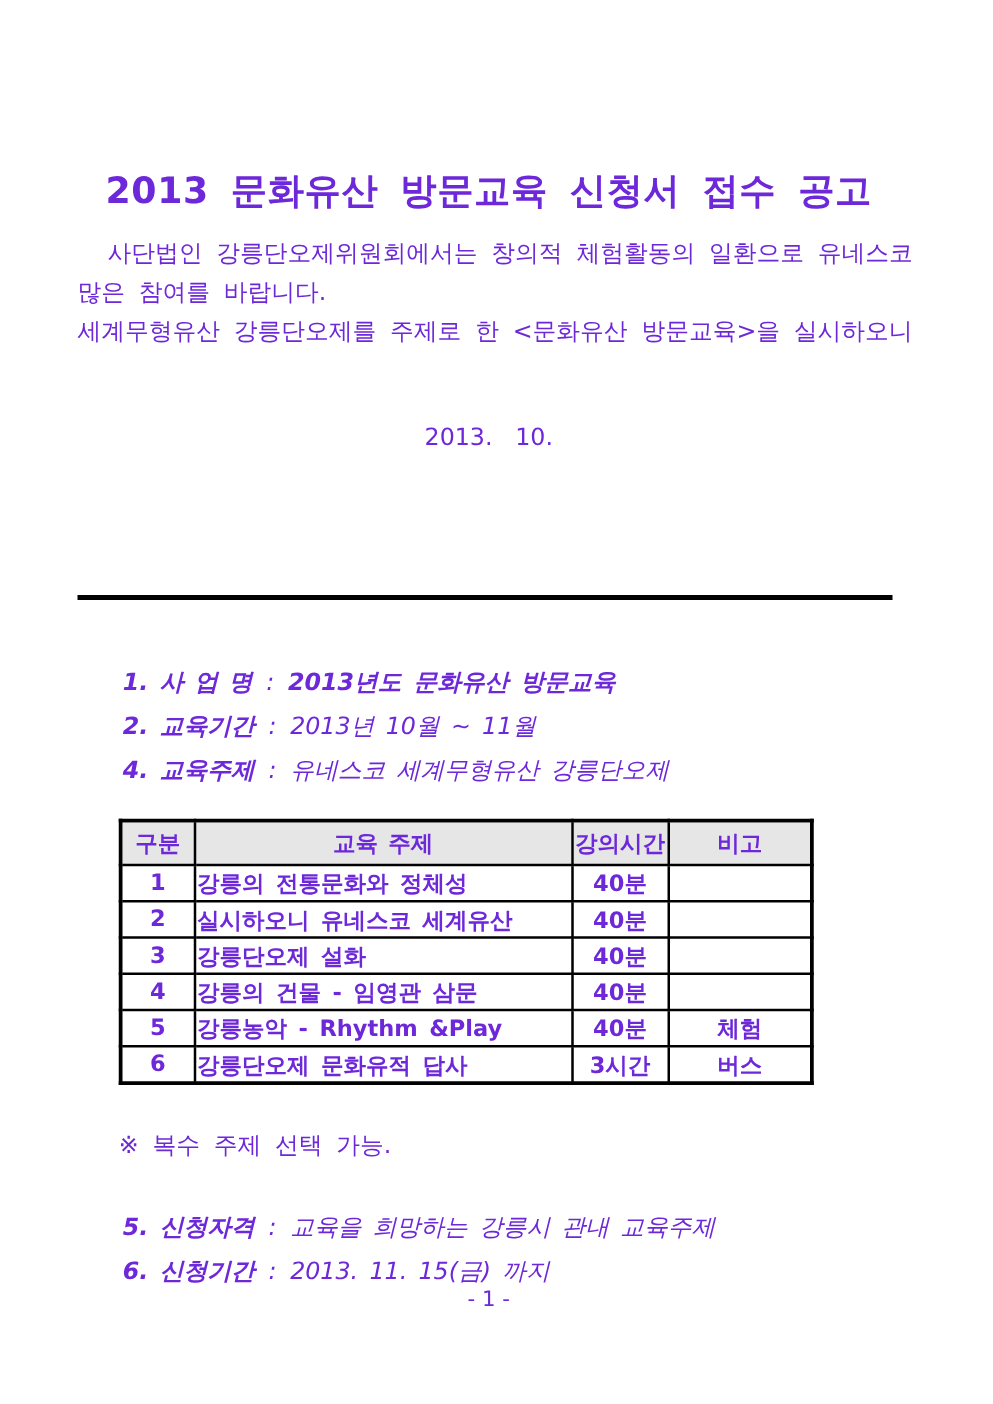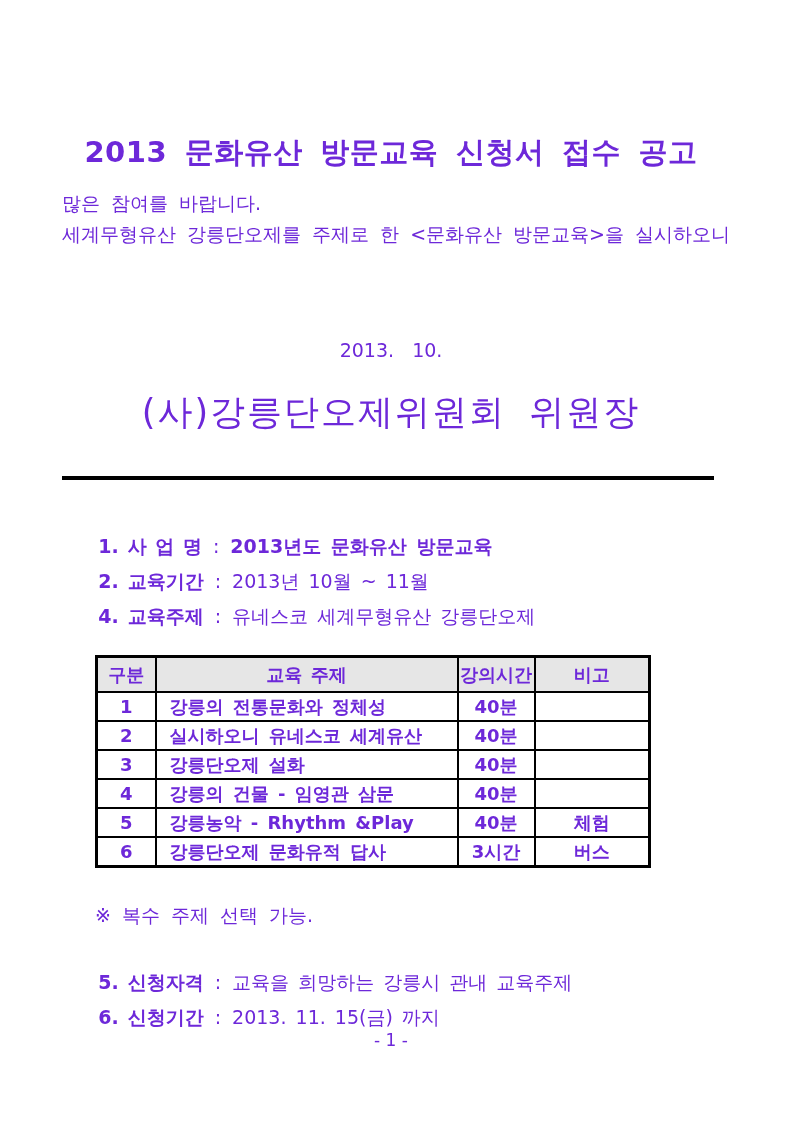--- a/index.html
+++ b/index.html
@@ -36,67 +36,67 @@
   }
 
   .rule {
     position:absolute; top:476px; left:62px;
     width:652px; height:4px; background:#000000;
   }
 
   .list { position:absolute; left:62px; font-size:19px; }
   .list-top { top:513px; }
   .list-bottom { top:949px; }
-  .list .item { height:35px; line-height:22px; white-space:pre; }
+  .list .item { height:35px; line-height:22px; white-space:pre;font-style:italic; }
   .list .num { font-weight:bold; margin-right:9px; }
   .list .label { font-weight:bold; margin-right:11px; word-spacing:2px; }
   .list .colon { margin-right:11px; }
   .list .value { word-spacing:3px; }
   .list .value.bold { font-weight:bold; }
 
   .table-wrap { position:absolute; top:655px; left:95px; width:553px; }
   table.edu-table {
     border-collapse:collapse; width:100%; table-layout:fixed;
     border:3px solid #000000;
   }
   .edu-table th, .edu-table td {
     border:2px solid #000000;
     font-size:18px; font-weight:bold;
     text-align:center; padding:0;
     overflow:hidden; white-space:pre;
   }
   .edu-table th { height:33px; background:#e6e6e6; word-spacing:2px; }
   .edu-table td { height:27px; }
-  .edu-table td.topic { text-align:left; padding-left:13px; word-spacing:3px; }
+  .edu-table td.topic { text-align:left; padding-left:1px; word-spacing:3px; }
 
   .note {
     position:absolute; top:903px; left:95px;
     font-size:19px; word-spacing:5px; white-space:pre;
   }
 
   .footer-page {
     position:absolute; top:1030px; left:0; width:100%;
     text-align:center; font-size:17px; white-space:pre;
   }
 </style>
 </head>
 <body>
 
 <div class="page">
 
   <div class="doc-title">2013 문화유산 방문교육 신청서 접수 공고</div>
 
   <div class="intro">
+    <div class="line indent">사단법인 강릉단오제위원회에서는 창의적 체험활동의 일환으로 유네스코</div>
     <div class="line">많은 참여를 바랍니다.</div>
     <div class="line">세계무형유산 강릉단오제를 주제로 한 &lt;문화유산 방문교육&gt;을 실시하오니</div>
   </div>
 
   <div class="date-line">2013.   10.</div>
 
-  <div class="org-line">(사)강릉단오제위원회 위원장</div>
 
   <div class="rule"></div>
 
   <div class="list list-top">
     <div class="item">
       <span class="num">1.</span><span class="label">사 업 명</span><span class="colon">:</span><span class="value bold">2013년도 문화유산 방문교육</span>
     </div>
     <div class="item">
       <span class="num">2.</span><span class="label">교육기간</span><span class="colon">:</span><span class="value">2013년 10월 ~ 11월</span>
     </div>

